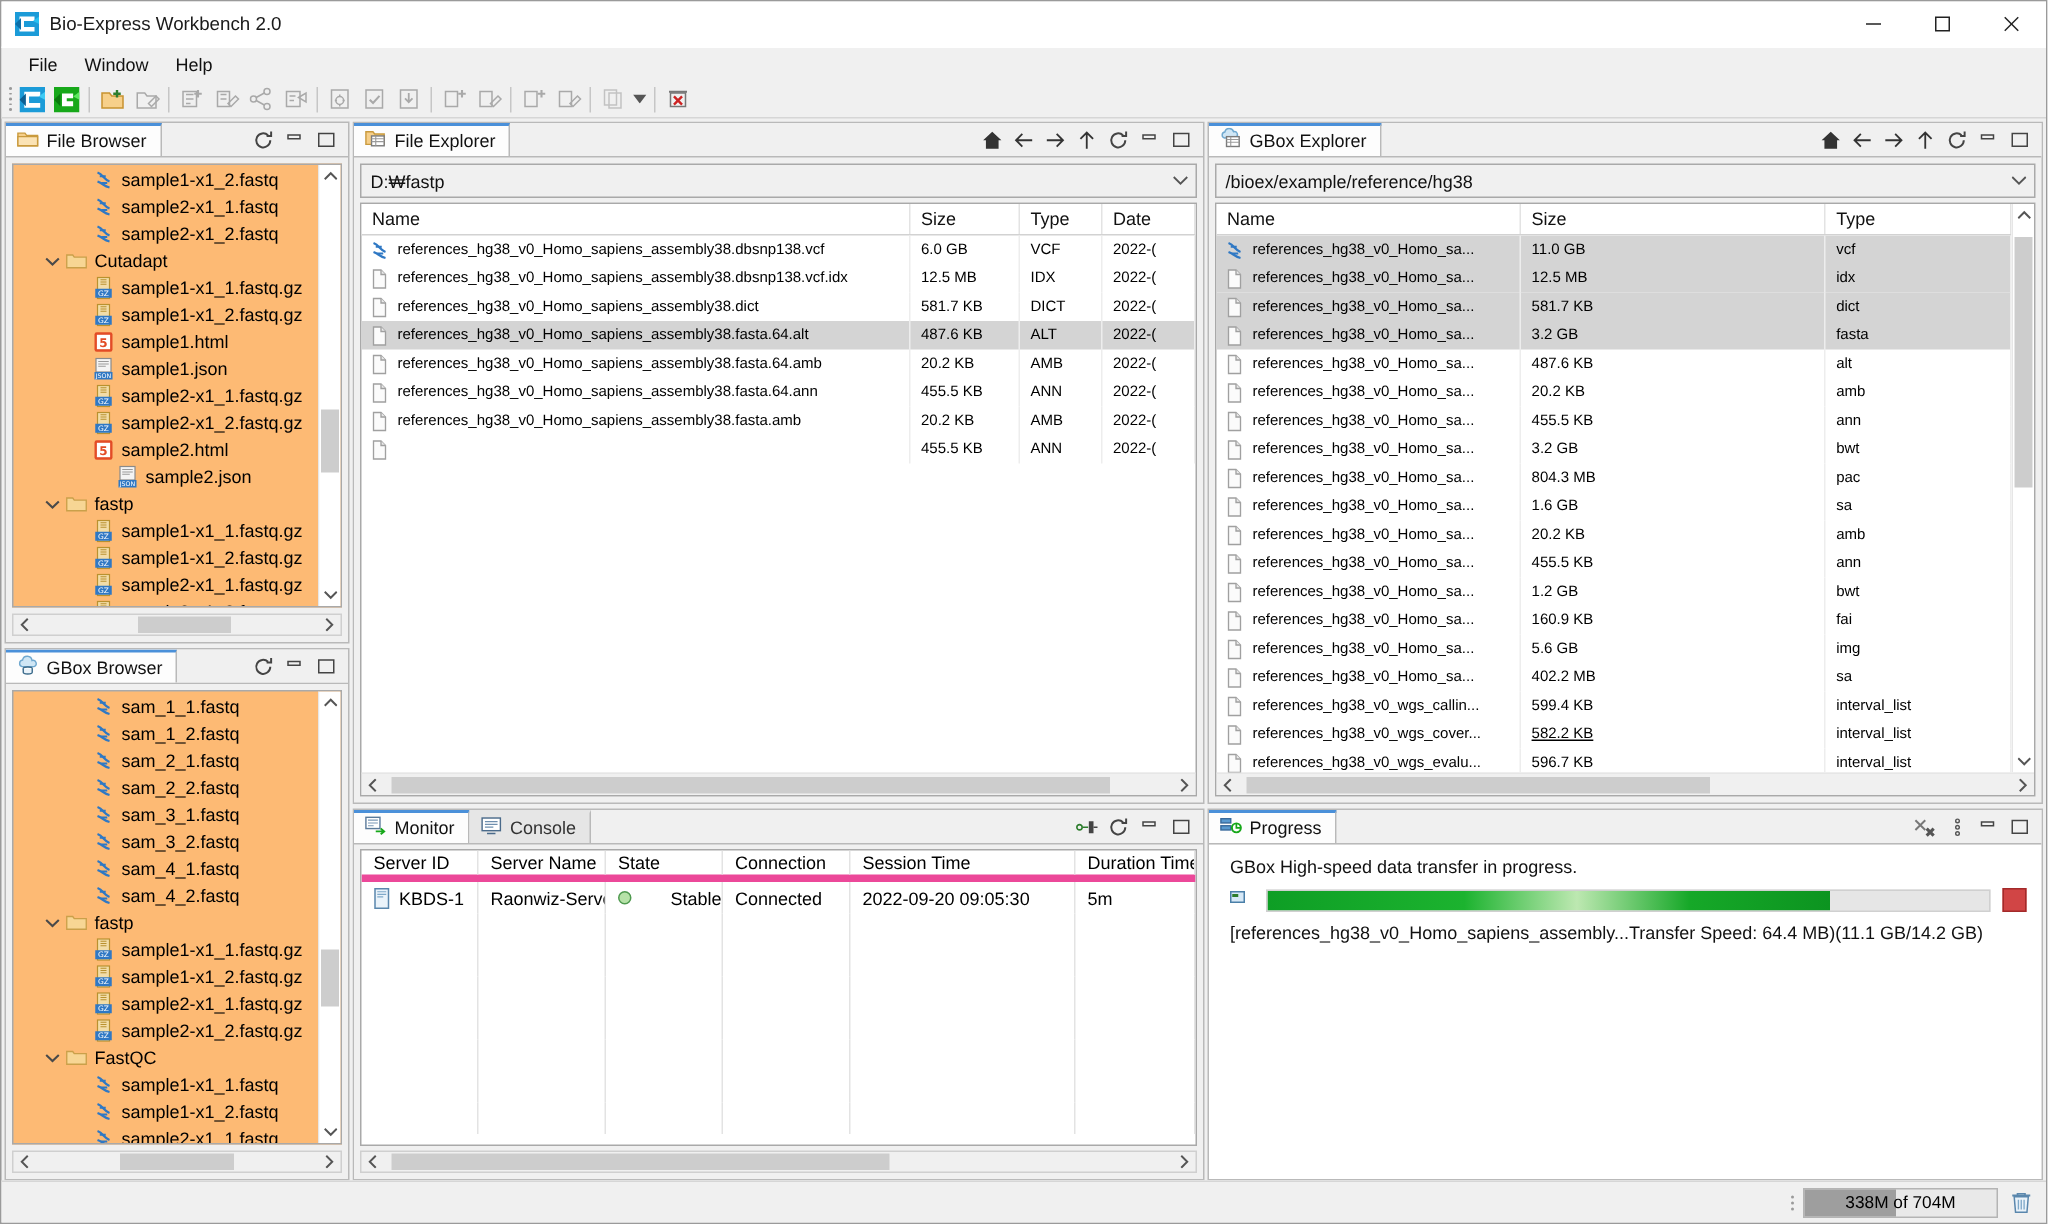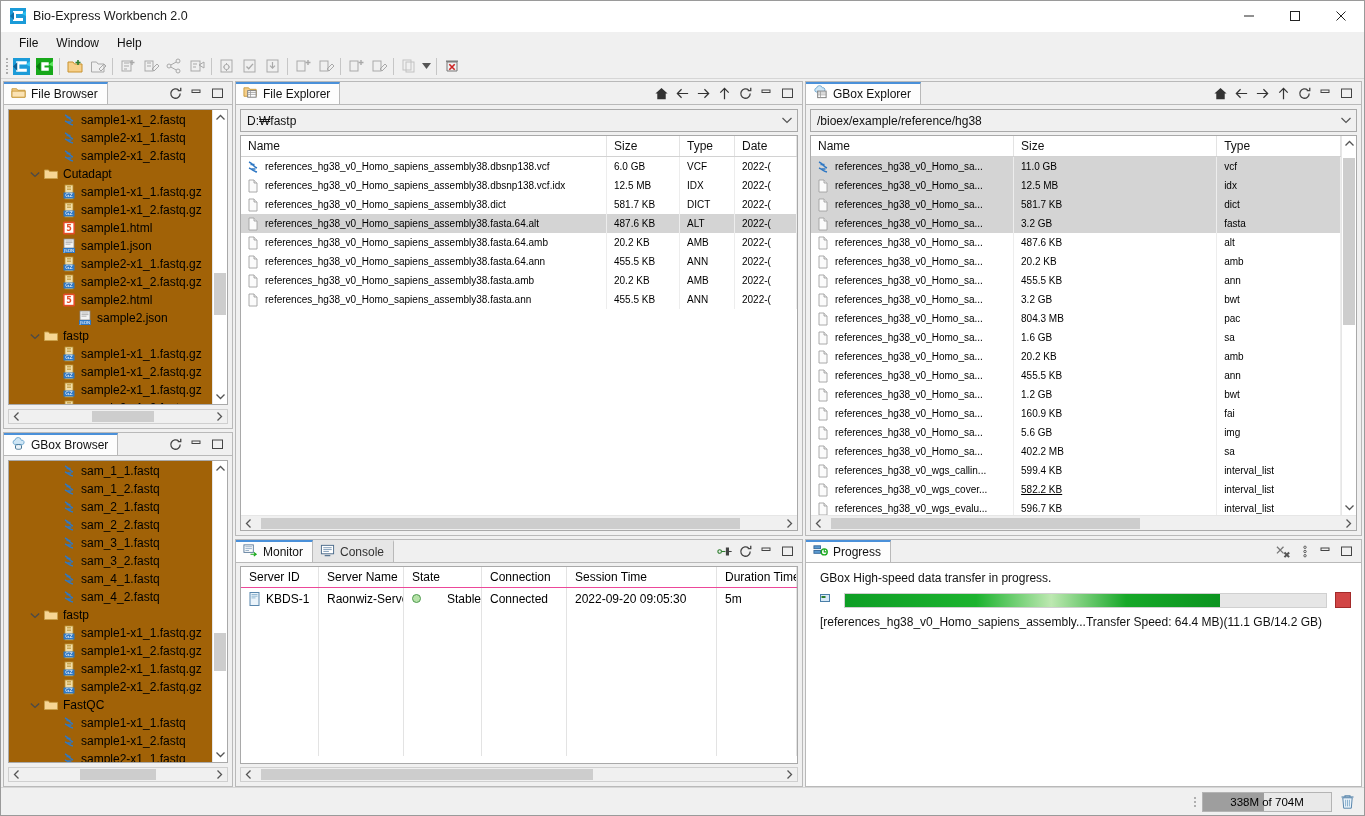--- a/index.html
+++ b/index.html
@@ -78,21 +78,21 @@
     border-top: 2px solid #4a90d9;
     font-size: 12px; color: #111;
     position: relative; top: 0;
   }
   .tab.inactive { background: #e6e6e6; border-top: 2px solid transparent; color: #333; }
   .tab-spacer { flex: 1 1 auto; background: #f0f0f0; }
   .tab-actions { display: flex; align-items: center; gap: 2px; padding-right: 5px; background: #f0f0f0;}
   .ta { width: 19px; height: 21px; display: flex; align-items: center; justify-content: center; }
 
   
-  .tree-wrap { flex: 1 1 auto; margin: 4px; background: #a16207; border: 1px solid #a9a9a9; display: flex; flex-direction: column; overflow: hidden; }
+  .tree-wrap { flex: 1 1 auto; margin: 4px; background: #fdba74; border: 1px solid #a9a9a9; display: flex; flex-direction: column; overflow: hidden; }
   .tree-scroll { flex: 1 1 auto; display: flex; overflow: hidden; }
   .tree { flex: 1 1 auto; overflow: hidden; padding-top: 1px; }
   .tnode { display: flex; align-items: center; height: 18px; font-size: 12px; white-space: nowrap; }
   .tw { width: 16px; flex: 0 0 16px; display: flex; align-items: center; justify-content: center; }
   .ticon { width: 16px; height: 16px; flex: 0 0 16px; margin-right: 4px; position: relative; }
   .tlabel { color: #000; }
   .vscroll { width: 15px; flex: 0 0 15px; background: #fff; border-left: 1px solid #e6e6e6; display: flex; flex-direction: column; }
   .vsb-arrow { height: 15px; display: flex; align-items: center; justify-content: center; background:#fff; }
   .vsb-track { flex: 1 1 auto; background: #fff; position: relative; }
   .vsb-thumb { position: absolute; left: 1px; right: 1px; background: #cdcdcd; }
@@ -113,21 +113,21 @@
   .thead { display: flex; height: 21px; flex: 0 0 21px; background: #fff; border-bottom: 1px solid #d2d2d2; }
   .th { display: flex; align-items: center; padding-left: 7px; font-size: 12px; color: #111; border-right: 1px solid #e3e3e3; }
   .trow { display: flex; height: 19px; align-items: center; font-size: 10px; }
   .trow.sel { background: #d4d4d4; }
   .td { display: flex; align-items: center; padding-left: 7px; white-space: nowrap; overflow: hidden; border-right: 1px solid #ededed; height:19px;}
   .td.name { padding-left: 4px; gap: 4px; }
 
   
   .mon-wrap { flex: 1 1 auto; margin: 3px 4px 0 4px; background: #fff; border: 1px solid #a9a9a9; display: flex; flex-direction: column; overflow: hidden; }
   .mrow { display: flex; height: 21px; align-items: center; font-size: 12px; }
-  .mhead { border-bottom: 1px solid #ec4899; }
+  .mhead { border-bottom: 5px solid #ec4899; }
   .mc { display: flex; align-items: center; padding-left: 8px; border-right: 1px solid #e3e3e3; height: 100%; white-space: nowrap; overflow: hidden; }
   .dot { width: 9px; height: 9px; border-radius: 50%; border: 1px solid #4f9a4f; background: #b6e2a8; margin-right: 7px; flex:0 0 9px;}
 
   
   .prog-body { flex: 1 1 auto; background: #fff; margin: 0; padding: 8px 10px 0 14px; display: flex; flex-direction: column; }
   .prog-title { font-size: 12px; color: #111; margin-bottom: 7px; }
   .prog-line { display: flex; align-items: center; gap: 8px; }
   .pbar { flex: 1 1 auto; height: 15px; background: #e6e6e6; border: 1px solid #d0d0d0; position: relative; overflow: hidden;}
   .pbar-fill { height: 100%; background: linear-gradient(90deg,#0e9e25,#1cb32f 35%,#bde8b1 55%,#16a828 75%,#0c9420); }
   .pstop { width: 16px; height: 16px; flex:0 0 16px; background: #d14545; border: 1px solid #a32a2a; }
@@ -943,21 +943,20 @@
                       <div class="td" style="width: 73px;">20.2 KB</div>
                       <div class="td" style="width: 55px;">AMB</div>
                       <div class="td" style="width: 60px; flex: 1 1 auto;">2022-(</div>
                     </div>
                     <div class="trow">
                       <div class="td name" style="width: 366px;">
                         <span class="ticon" style="margin-right: 0px; width: 16px; height: 16px;"><svg width="16" height="16" viewBox="0 0 16 16">
                             <path d="M4 2h5l3 3v9H4z" fill="#fbfbfb" stroke="#a0a0a0" stroke-width="0.9"></path>
                             <path d="M9 2v3h3" fill="#eaeaea" stroke="#a0a0a0" stroke-width="0.9"></path>
                           </svg></span>
-                        <span>references_hg38_v0_Homo_sapiens_assembly38.fasta.ann</span>
                       </div>
                       <div class="td" style="width: 73px;">455.5 KB</div>
                       <div class="td" style="width: 55px;">ANN</div>
                       <div class="td" style="width: 60px; flex: 1 1 auto;">2022-(</div>
                     </div>
                   </div>
               </div>
             </div>
             <div class="hscroll">
               <div class="hsb-arrow">

